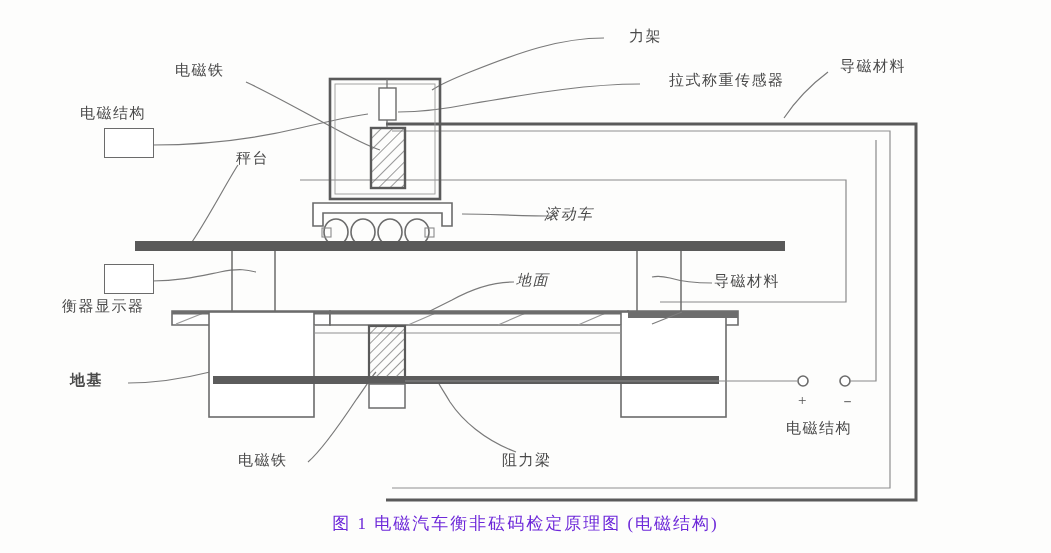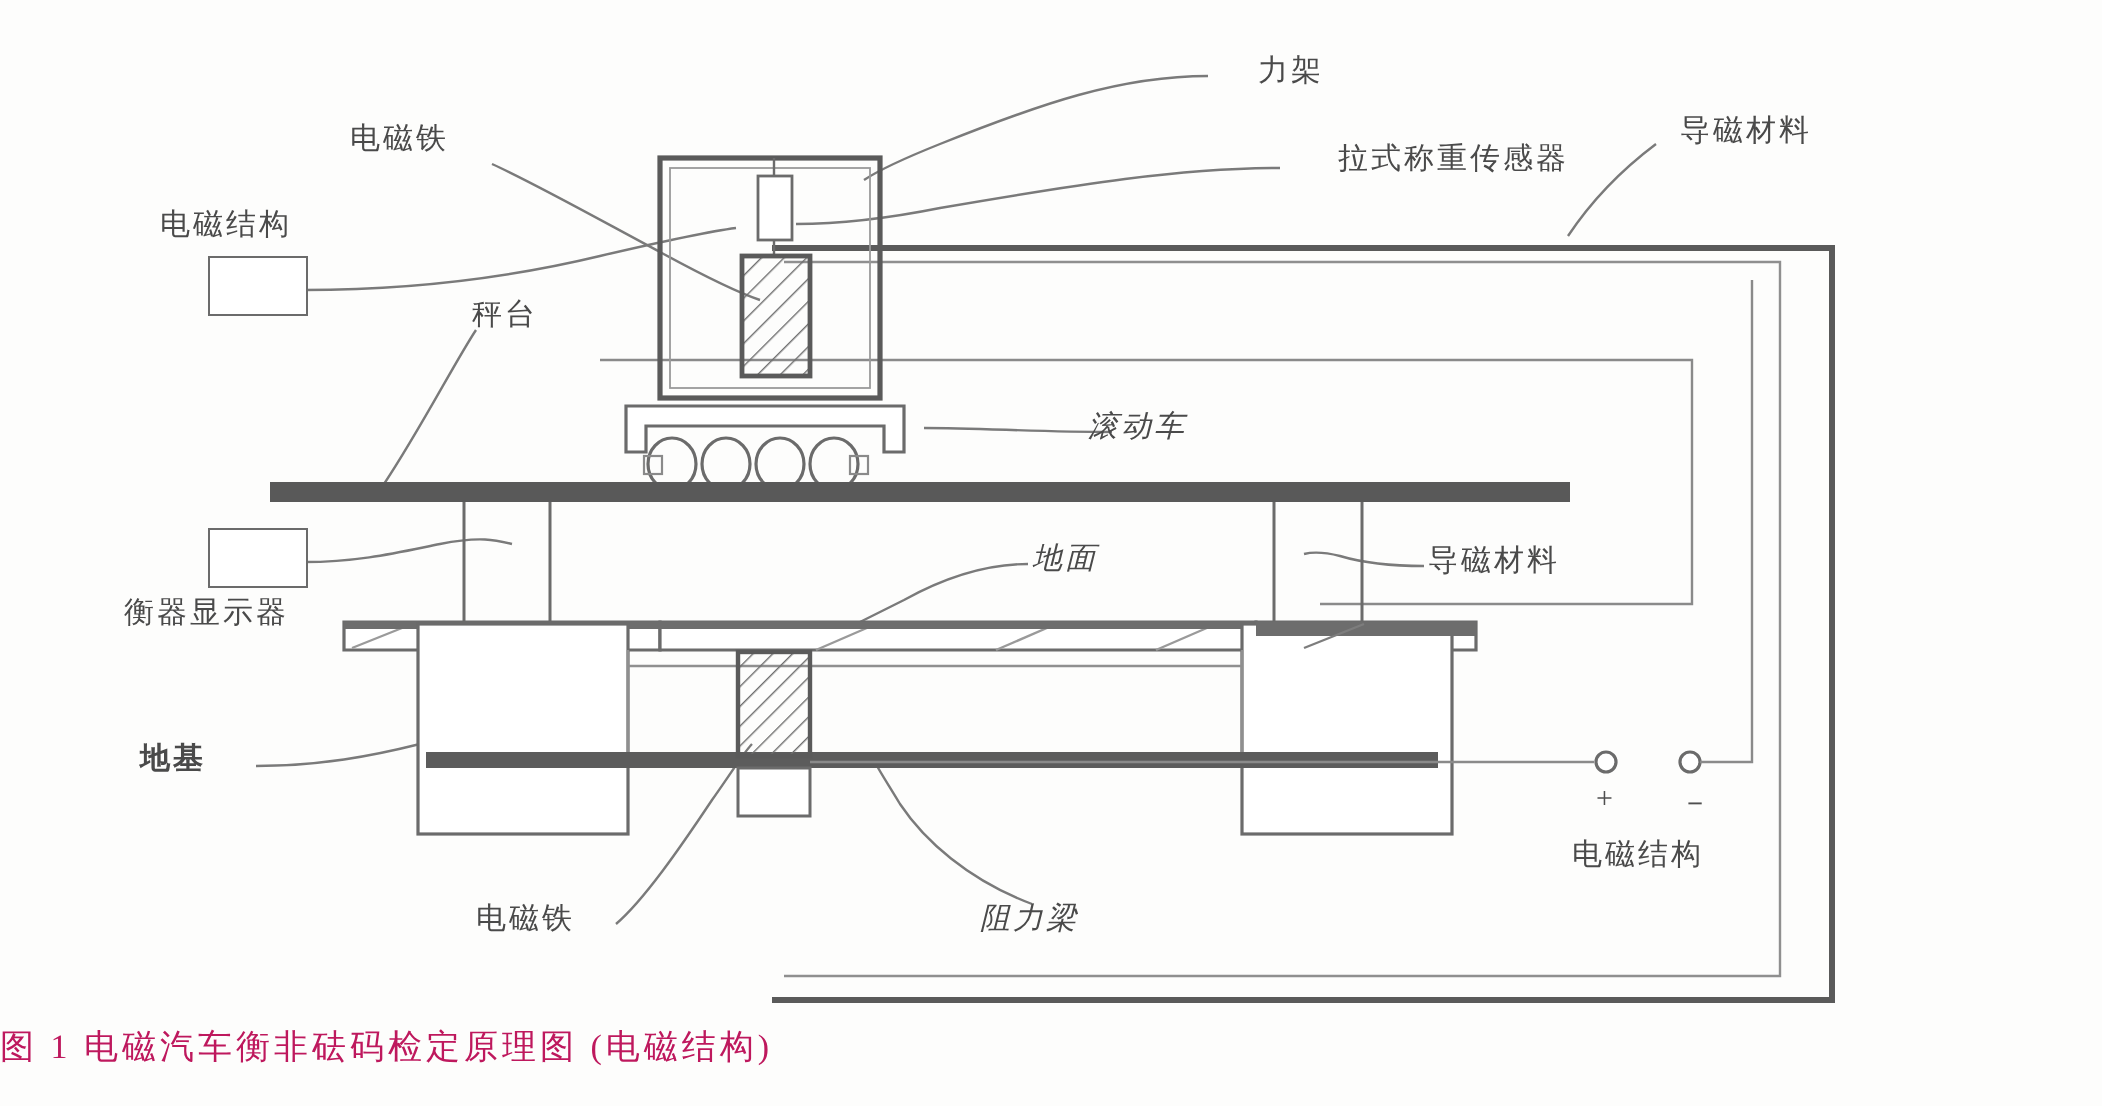--- a/index.html
+++ b/index.html
@@ -38,22 +38,22 @@
     color: #4f4f4f;
     font-size: 15px;
     white-space: nowrap;
     font-family: "Liberation Serif", "DejaVu Serif", serif;
   }
   #caption {
     position: absolute;
     left: 0;
     top: 512px;
     width: 1051px;
-    text-align: left;
-    color: #be185d;
+    text-align: center;
+    color: #6d28d9;
     font-size: 17px;
     letter-spacing: 2px;
     white-space: nowrap;
     font-family: "Liberation Serif", "DejaVu Serif", serif;
   }
 </style>
 </head>
 <body>
 
 <div id="root">
@@ -223,21 +223,21 @@
   <div class="lbl" style="left:62px; top:300px;font-family:Liberation Mono, monospace;">衡器显示器</div>
 
   <div class="lbl" style="left:516px; top:272px;font-style:italic;">地面</div>
 
   <div class="lbl" style="left:714px; top:273px;">导磁材料</div>
 
   <div class="lbl" style="left:70px; top:372px;font-weight:bold;">地基</div>
 
   <div class="lbl" style="left:238px; top:452px;">电磁铁</div>
 
-  <div class="lbl" style="left:490px; top:452px;font-style:italic;">阻力梁</div>
+  <div class="lbl" style="left:502px; top:452px;">阻力梁</div>
 
   <div class="lbl" style="left:786px; top:420px;">电磁结构</div>
 
   <div class="sym" style="left:798px; top:392px;">+</div>
 
   <div class="sym" style="left:840px; top:392px;">－</div>
 
   <div style="position:absolute; left:104px; top:128px; width:48px; height:28px; border:1.6px solid #6b6b6b; background:#ffffff;"></div>
 
   <div style="position:absolute; left:104px; top:264px; width:48px; height:28px; border:1.6px solid #6b6b6b; background:#ffffff;"></div>

